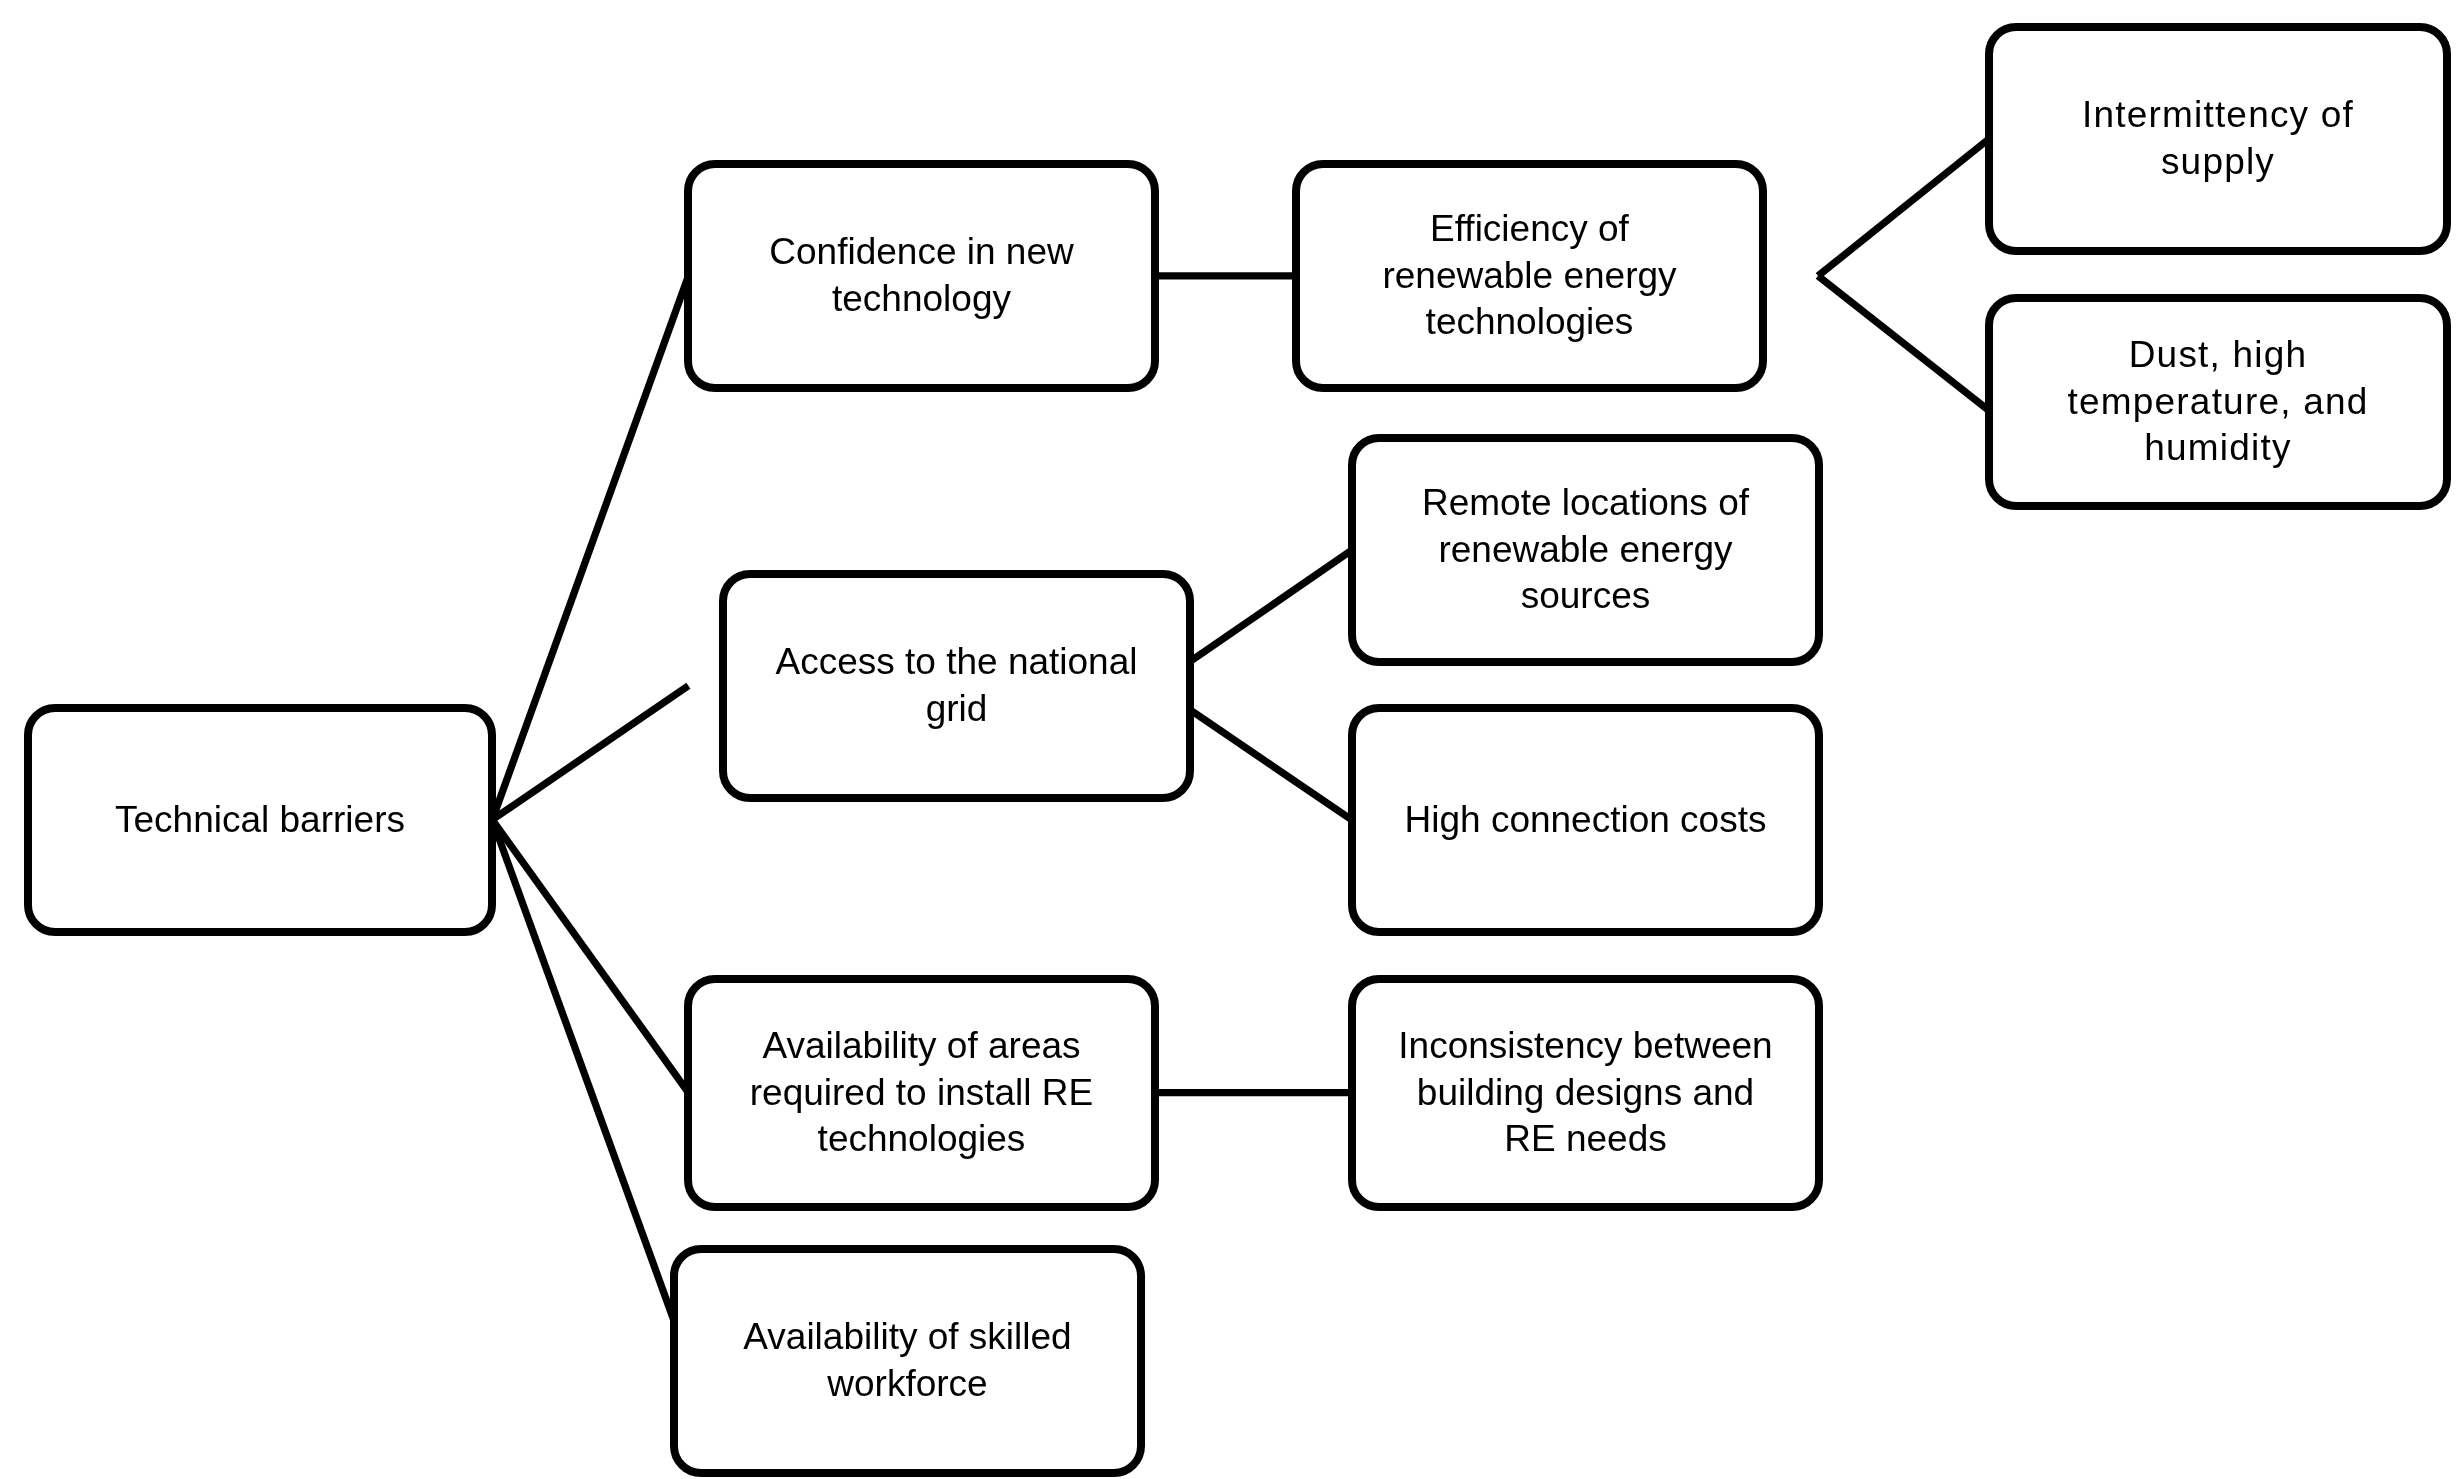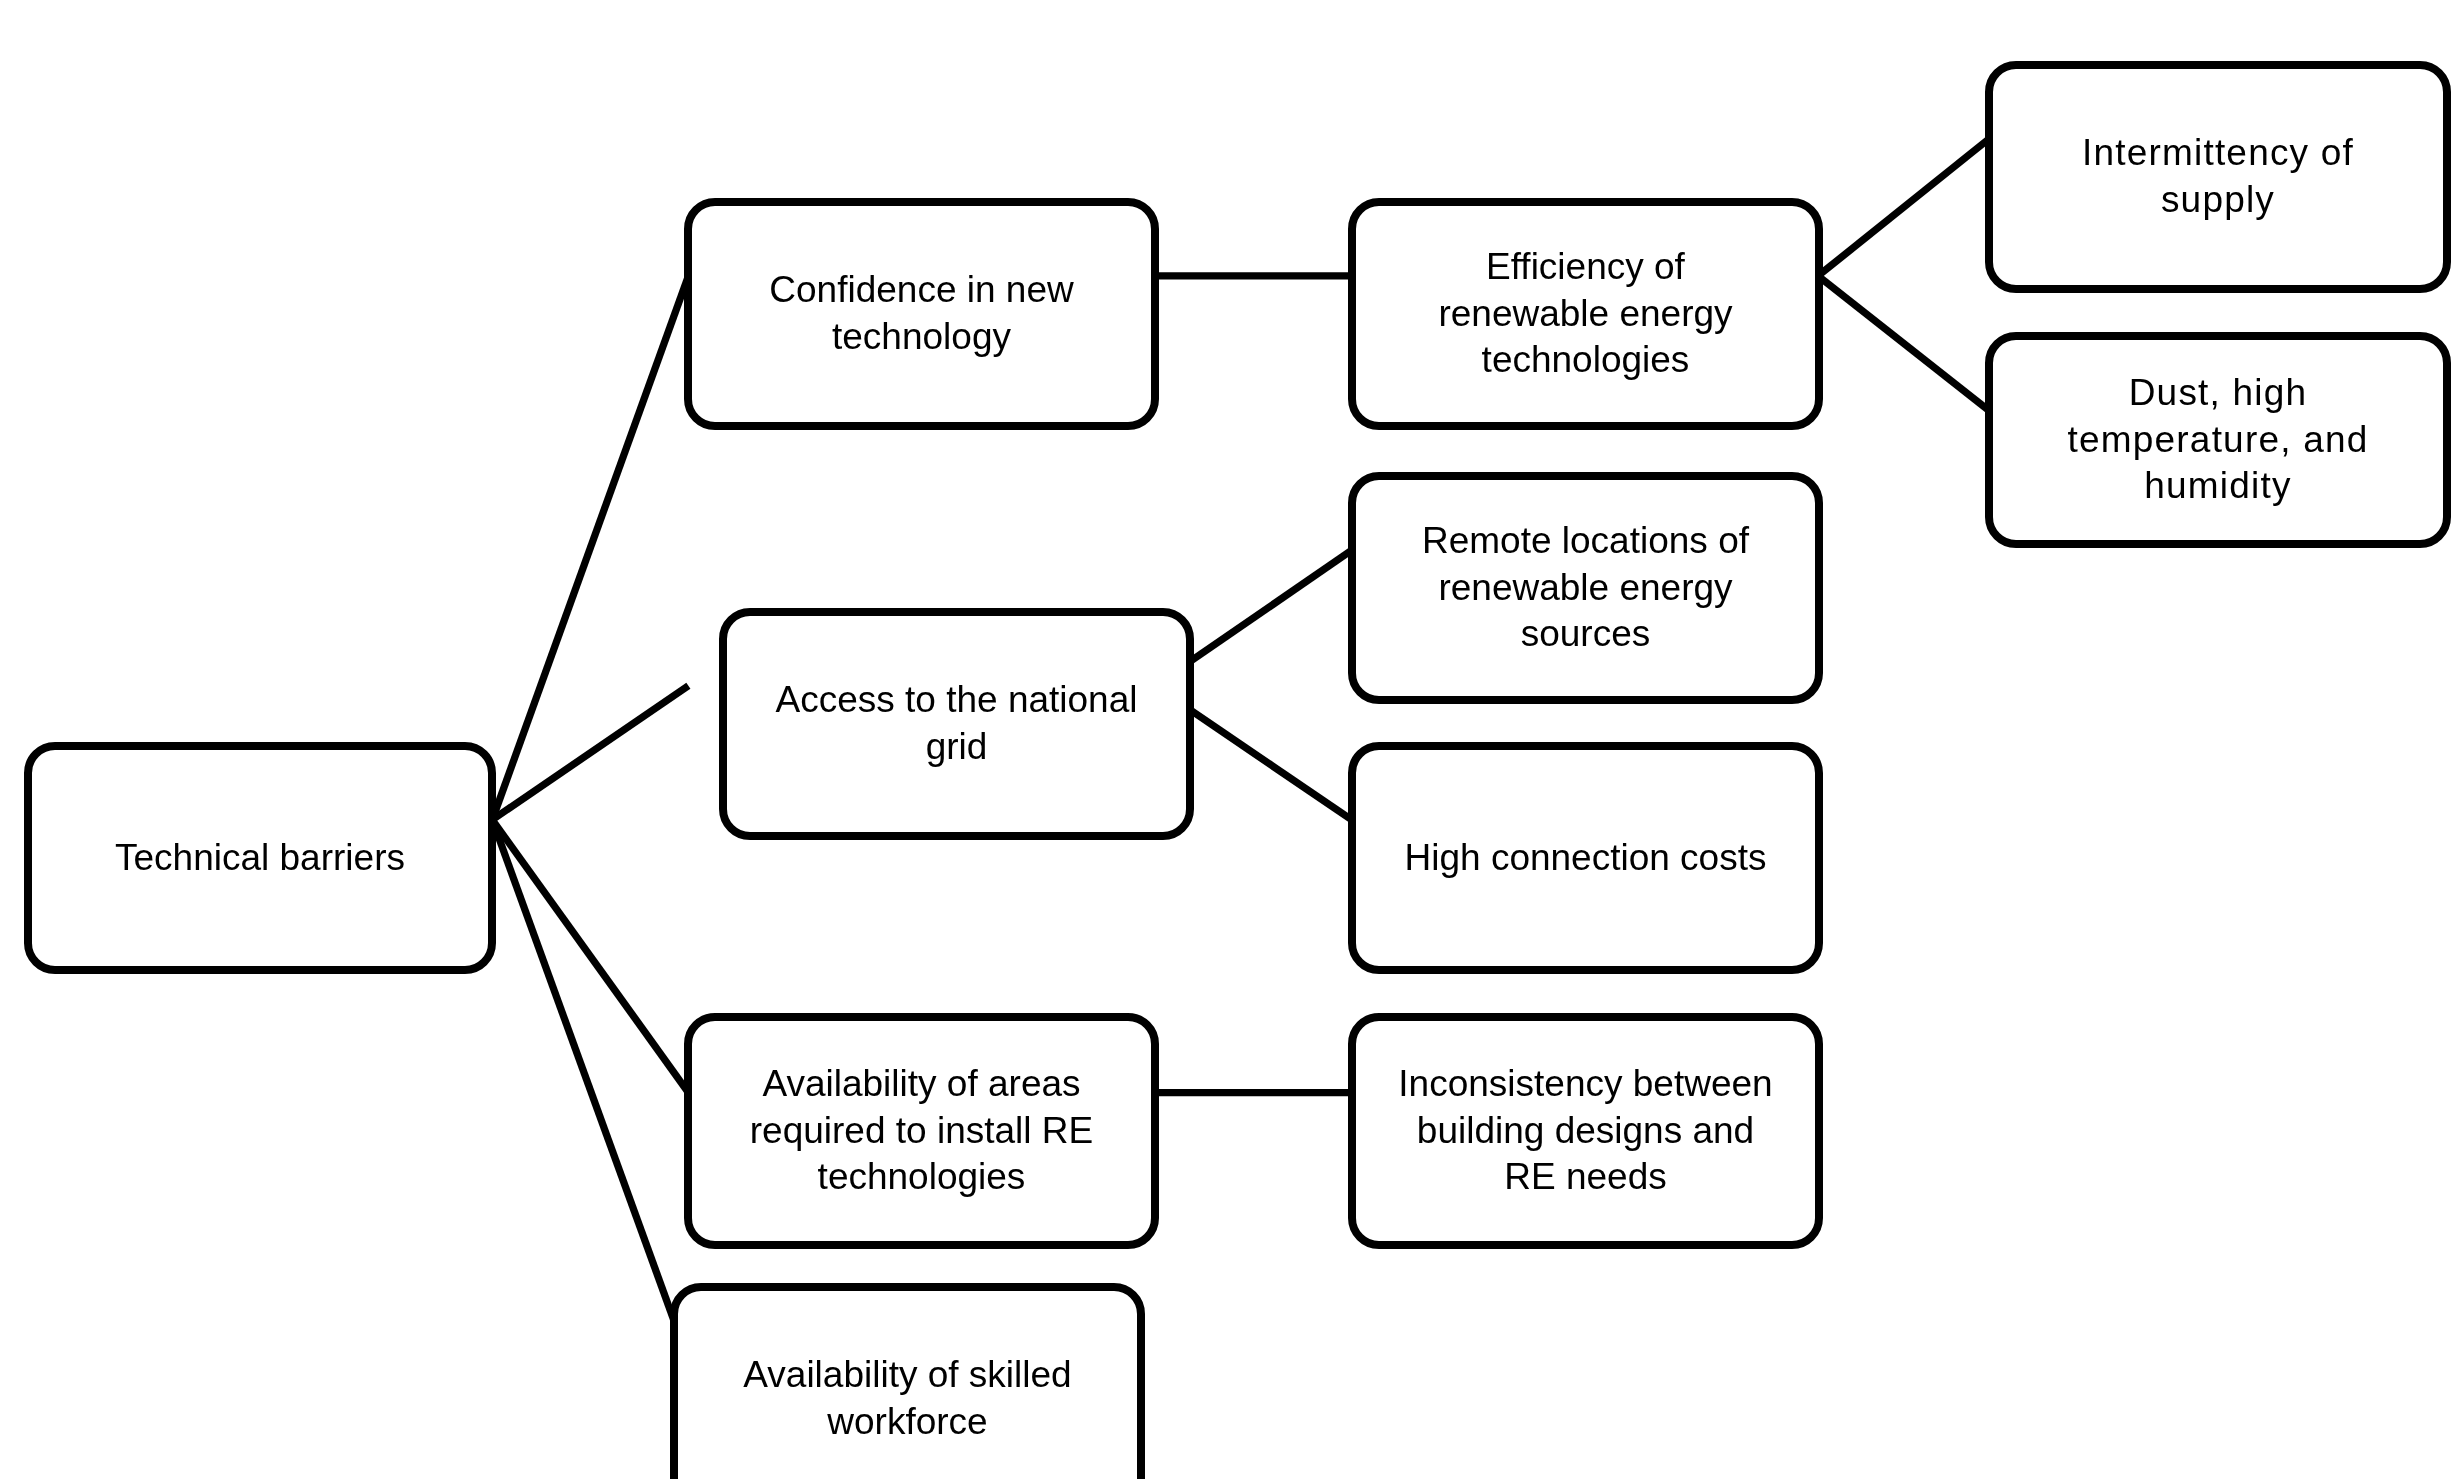--- a/index.html
+++ b/index.html
@@ -29,21 +29,20 @@
     border: 8px solid #000000;
     border-radius: 31px;
     display: flex;
     align-items: center;
     justify-content: center;
     text-align: center;
     font-size: 37px;
     line-height: 1.26;
     white-space: pre-line;
     padding: 25px 21px;
-    margin-top: 38px;
   }
   .node.alt-spacing {
     letter-spacing: 1.2px;
   }
 </style>
 </head>
 <body>
 
 <div id="canvas">
 
@@ -68,21 +67,21 @@
   <div class="node" style="left: 719px; top: 570px; width: 475px; height: 232px;">Access to the national
 grid</div>
 
   <div class="node" style="left: 684px; top: 975px; width: 475px; height: 236px;">Availability of areas
 required to install RE
 technologies</div>
 
   <div class="node" style="left: 670px; top: 1245px; width: 475px; height: 232px;">Availability of skilled
 workforce</div>
 
-  <div class="node" style="left: 1348px; top: 160px; width: 475px; height: 232px;">Efficiency of
+  <div class="node" style="left: 1292px; top: 160px; width: 475px; height: 232px;">Efficiency of
 renewable energy
 technologies</div>
 
   <div class="node" style="left: 1348px; top: 434px; width: 475px; height: 232px;">Remote locations of
 renewable energy
 sources</div>
 
   <div class="node" style="left: 1348px; top: 975px; width: 475px; height: 236px;">Inconsistency between
 building designs and
 RE needs</div>

